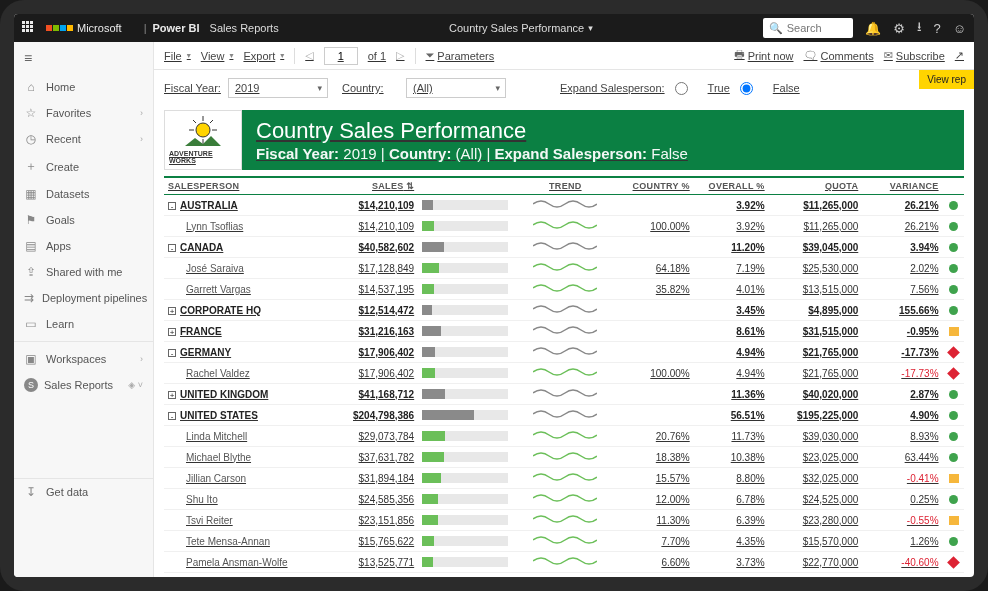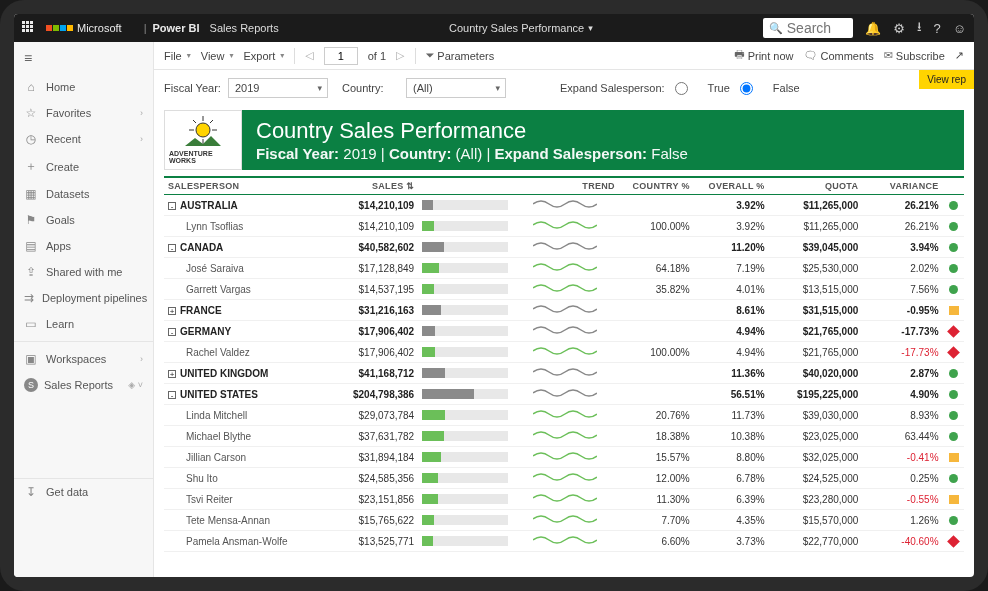--- a/index.html
+++ b/index.html
@@ -14,38 +14,38 @@
   .ms-logo { display:flex; gap:1px; margin-right:4px; }
   .ms-logo span { width:6px; height:6px; }
   .ms-logo .r{background:#f25022}.ms-logo .g{background:#7fba00}.ms-logo .b{background:#00a4ef}.ms-logo .y{background:#ffb900}
   .topbar .brand { font-weight: 400; margin-right: 16px; }
   .topbar .sep { color:#888; margin:0 6px; }
   .topbar .product { font-weight:600; margin-right:10px; }
   .topbar .breadcrumb { color:#ddd; }
   .topbar .center { flex:1; text-align:center; color:#ddd; display:flex; justify-content:center; align-items:center; gap:4px;}
   .topbar .right { display:flex; align-items:center; gap:12px; }
   .topbar .search { background:#fff; color:#666; height:20px; width:90px; display:flex; align-items:center; padding:0 6px; border-radius:2px; gap:4px;}
-  .topbar .search input { border:none; outline:none; font-size:14px; width:60px; background:transparent; }
+  .topbar .search input { border:none; outline:none; font-size:11px; width:60px; background:transparent; }
   .topbar .ticon { color:#ccc; font-size:13px; cursor:pointer; }
 
   .body { flex:1; display:flex; overflow:hidden; }
 
   
   .leftnav { width:140px; background:#f7f7f7; border-right:1px solid #e5e5e5; font-size:11px; color:#555; overflow:hidden; }
   .leftnav .ham { padding:8px 10px; color:#666; font-size:14px; }
   .leftnav .item { display:flex; align-items:center; gap:8px; padding:6px 10px; cursor:pointer; white-space:nowrap; }
   .leftnav .ico { width:14px; text-align:center; color:#888; font-size:12px; }
   .leftnav .chev { margin-left:auto; color:#aaa; font-size:9px; }
   .leftnav .divider { height:1px; background:#e5e5e5; margin:4px 0; }
   .leftnav .sales-chip { display:flex; align-items:center; gap:6px; padding:6px 10px; }
   .leftnav .sales-chip .dot { width:14px;height:14px;border-radius:50%;background:#888;color:#fff;display:flex;align-items:center;justify-content:center;font-size:9px;}
   .leftnav .bottom { position:relative; margin-top:80px; border-top:1px solid #e5e5e5;}
 
   
-  .main { flex:1; display:flex; flex-direction:column; overflow:hidden; }
+  .main { flex:1; display:flex; flex-direction:column; overflow:hidden;text-decoration:underline; }
 
   
   .rtoolbar { height:28px; display:flex; align-items:center; gap:10px; padding:0 10px; border-bottom:1px solid #e5e5e5; font-size:11px; color:#444; }
   .rtoolbar .btn { display:flex; align-items:center; gap:3px; cursor:pointer; }
   .rtoolbar .sep2 { width:1px; height:16px; background:#ddd; }
   .rtoolbar .pagebox { border:1px solid #ccc; width:34px; height:18px; text-align:center; font-size:11px; }
   .rtoolbar .spacer { flex:1; }
   .rtoolbar .ricon { color:#666; }
 
   
@@ -295,21 +295,21 @@
                 <col style="width:56px">
                 <col style="width:70px">
                 <col style="width:60px">
                 <col style="width:16px">
               </colgroup>
           <thead>
                 <tr>
             <th>SALESPERSON</th>
             <th class="r"><span>SALES</span> ⇅</th>
             <th></th>
-            <th style="text-align:right">TREND</th>
+            <th style="text-align:center">TREND</th>
             <th class="r">COUNTRY %</th>
             <th class="r">OVERALL %</th>
             <th class="r">QUOTA</th>
             <th class="r">VARIANCE</th>
             <th></th>
           </tr>
               </thead>
           <tbody id="tbody">
                 <tr class="grp">
                   <td><span class="tog">-</span>AUSTRALIA</td>
@@ -390,20 +390,37 @@
                   <td style="text-align:center"><svg width="64" height="14">
                       <path d="M0 7 Q8 1 16 7 T32 7 T48 7 T64 7" stroke="#6bbf59" fill="none" stroke-width="1.5"></path>
                     </svg></td>
                   <td class="r">35.82%</td>
                   <td class="r">4.01%</td>
                   <td class="r">$13,515,000</td>
                   <td class="r ">7.56%</td>
                   <td><span class="kpi g"></span></td>
                 </tr>
                 <tr class="grp">
+                  <td><span class="tog">+</span>CORPORATE HQ</td>
+                  <td class="r">$12,514,472</td>
+                  <td>
+                    <div class="bar">
+                      <div class="fill grey" style="width:12%"></div>
+                    </div>
+                  </td>
+                  <td style="text-align:center"><svg width="64" height="14">
+                      <path d="M0 7 Q8 1 16 7 T32 7 T48 7 T64 7" stroke="#888" fill="none" stroke-width="1.5"></path>
+                    </svg></td>
+                  <td class="r"></td>
+                  <td class="r">3.45%</td>
+                  <td class="r">$4,895,000</td>
+                  <td class="r ">155.66%</td>
+                  <td><span class="kpi g"></span></td>
+                </tr>
+                <tr class="grp">
                   <td><span class="tog">+</span>FRANCE</td>
                   <td class="r">$31,216,163</td>
                   <td>
                     <div class="bar">
                       <div class="fill grey" style="width:22%"></div>
                     </div>
                   </td>
                   <td style="text-align:center"><svg width="64" height="14">
                       <path d="M0 7 Q8 1 16 7 T32 7 T48 7 T64 7" stroke="#888" fill="none" stroke-width="1.5"></path>
                     </svg></td>

